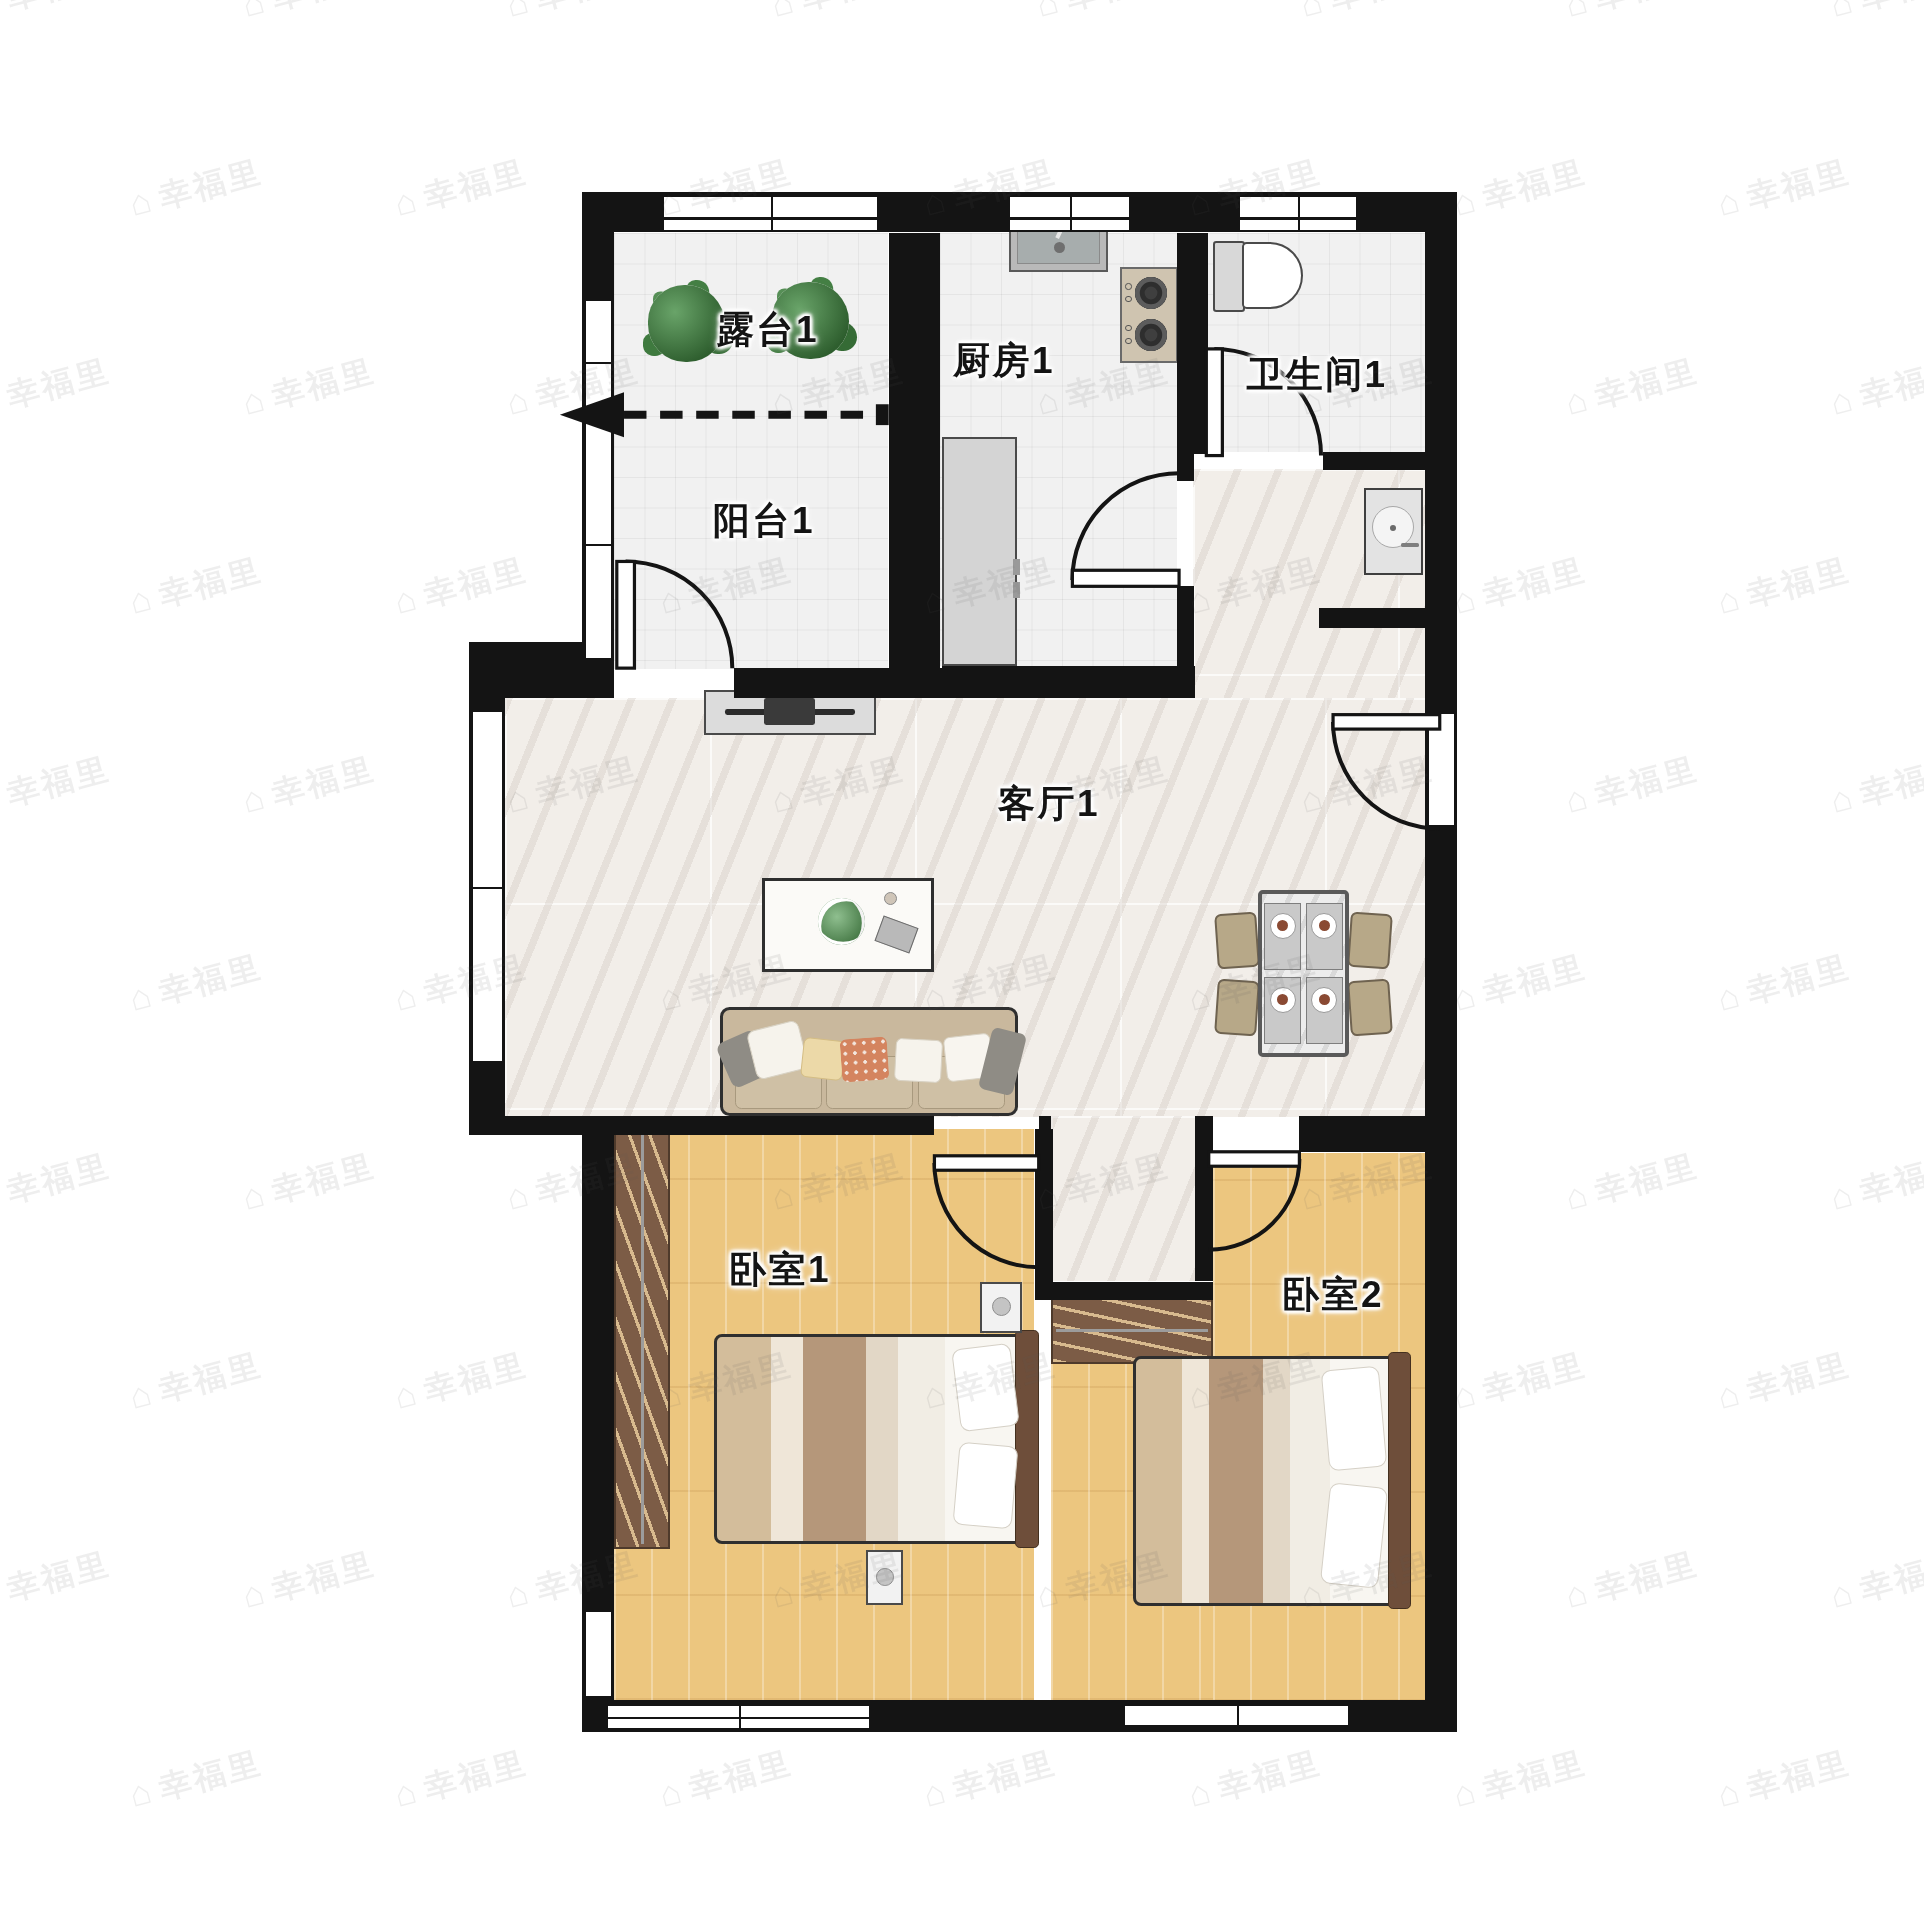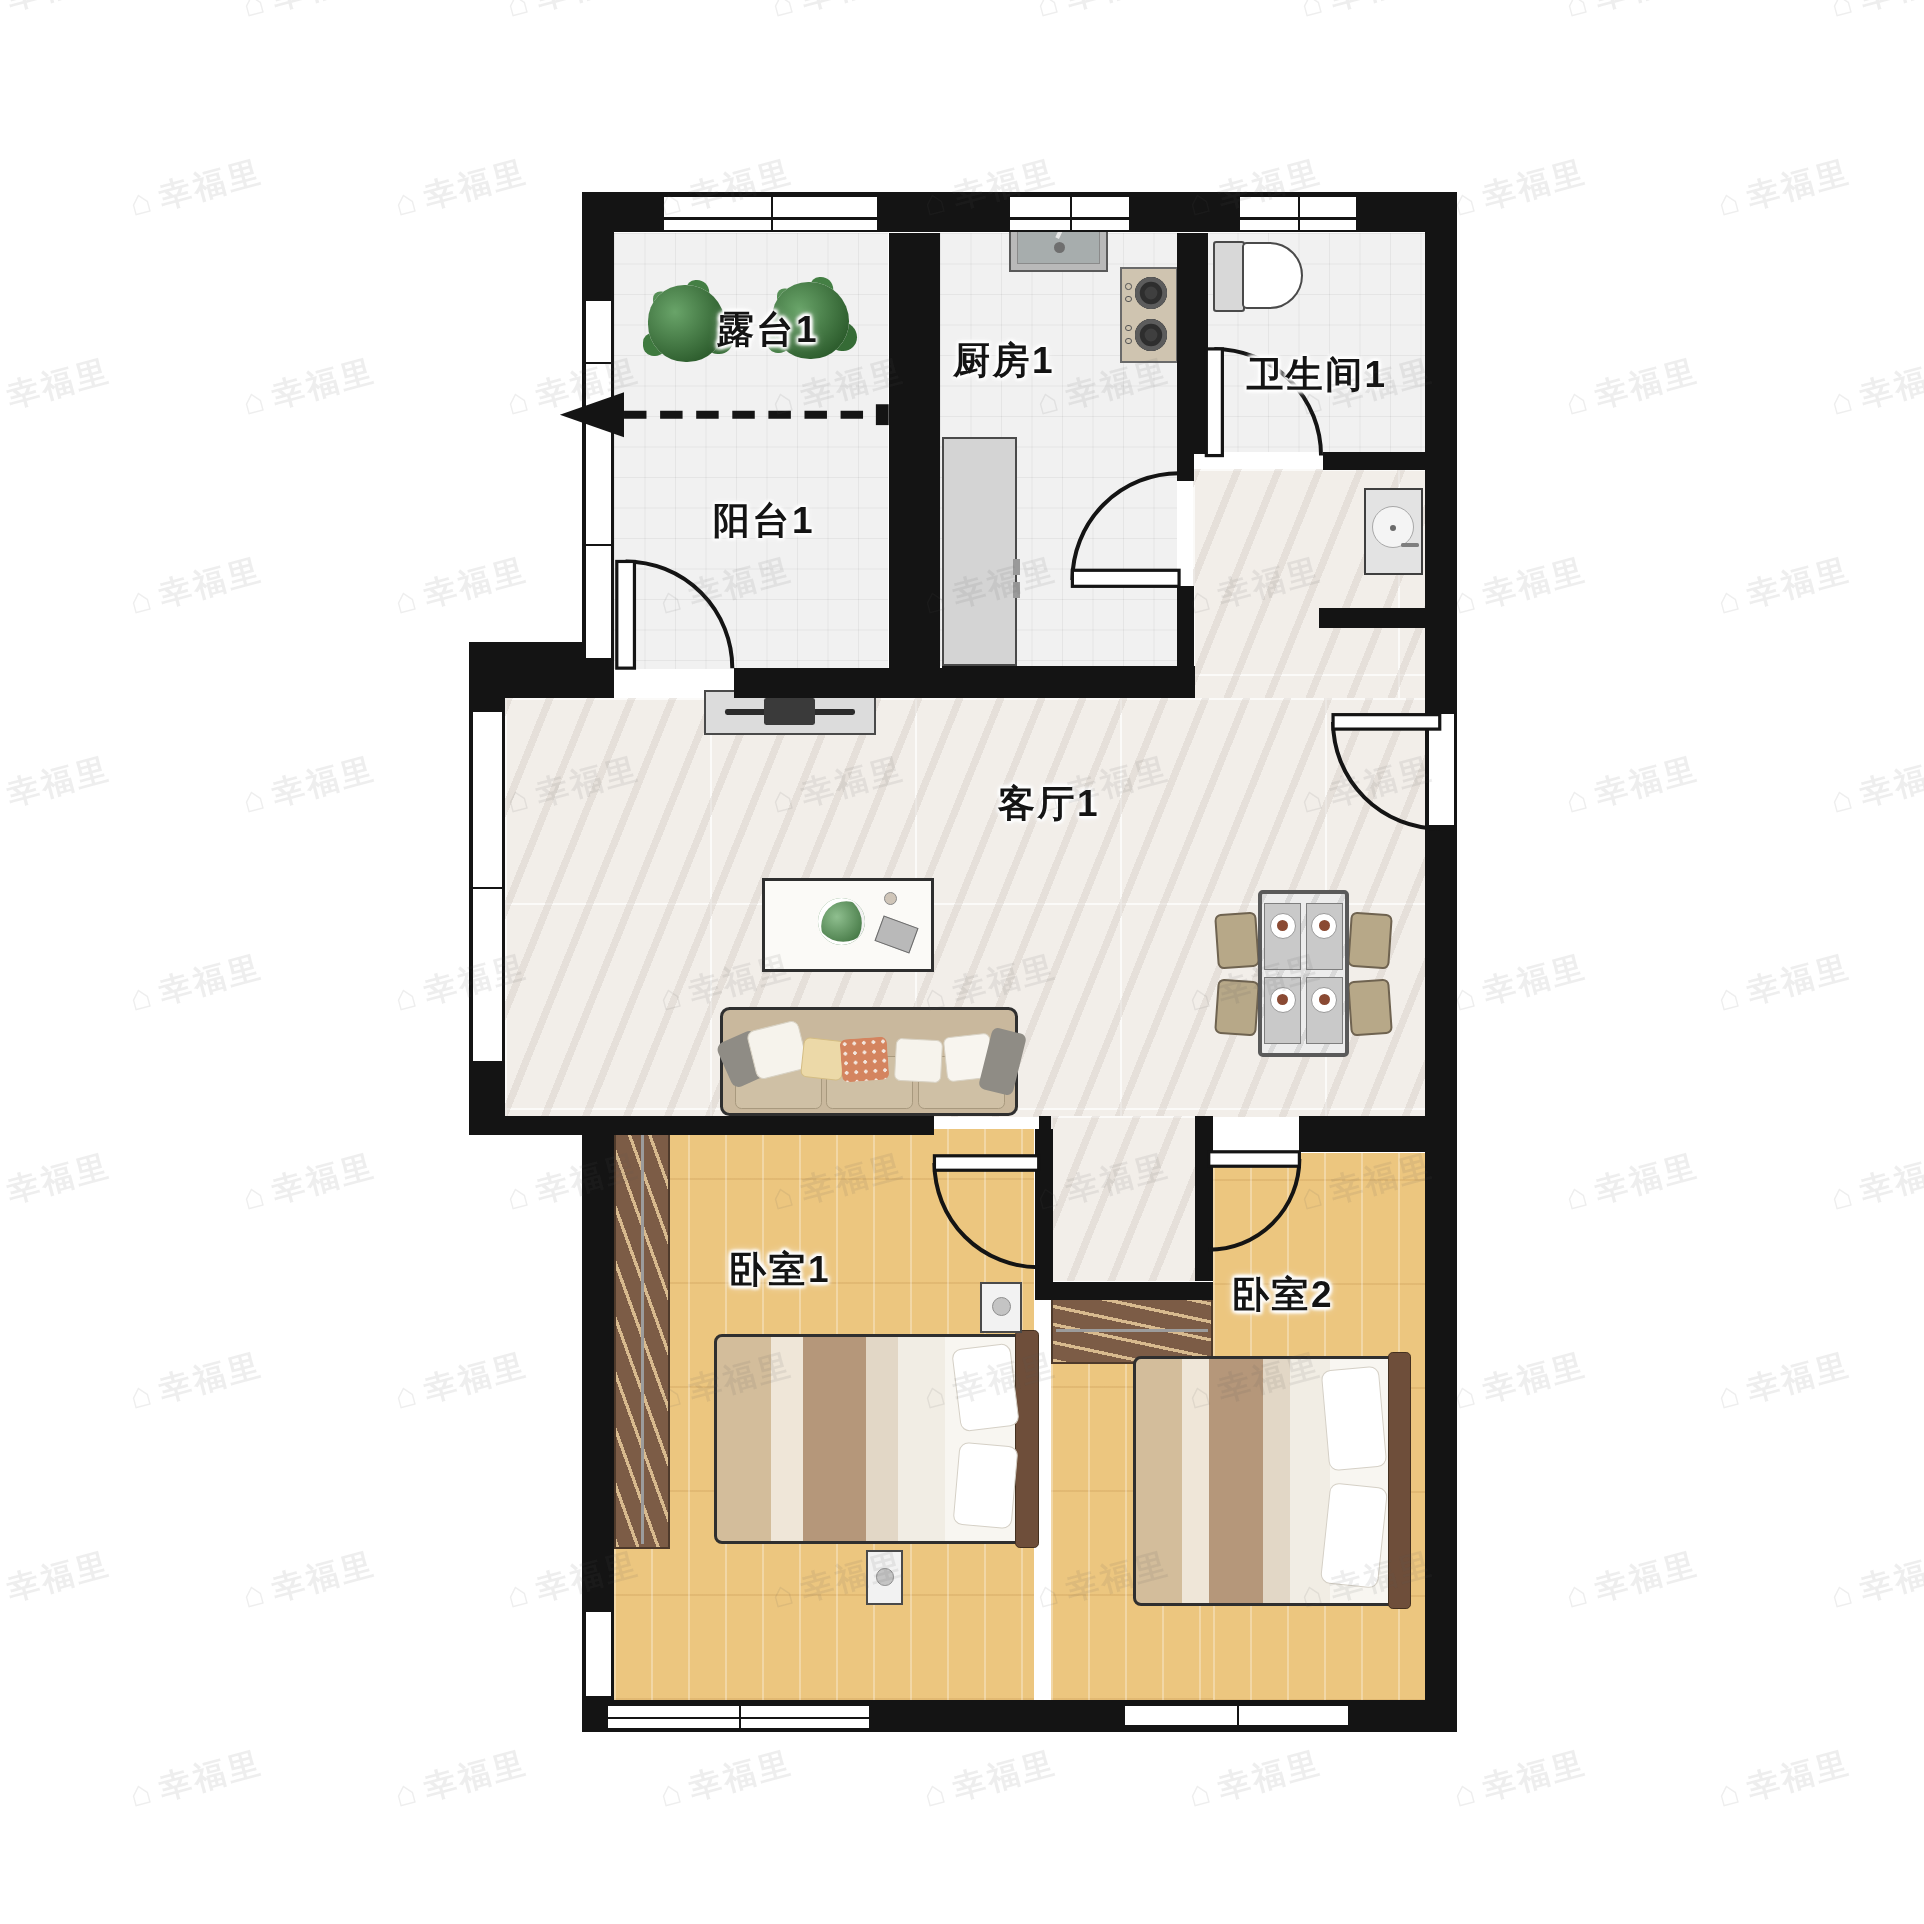--- a/index.html
+++ b/index.html
@@ -171,21 +171,21 @@
     <rect x="1165" y="1441" width="130" height="18" fill="#ffffff" stroke="#141414" stroke-width="4"></rect>
     <rect x="1507" y="1436" width="113" height="18" fill="#ffffff" stroke="#141414" stroke-width="4"></rect>
   </svg>
 
   <div class="label" style="left:768px;top:330px">露台1</div>
   <div class="label" style="left:764px;top:521px">阳台1</div>
   <div class="label" style="left:1004px;top:361px">厨房1</div>
   <div class="label" style="left:1317px;top:375px">卫生间1</div>
   <div class="label" style="left:1049px;top:804px">客厅1</div>
   <div class="label" style="left:780px;top:1270px">卧室1</div>
-  <div class="label" style="left:1283px;top:1295px">卧室2</div>
+  <div class="label" style="left:1333px;top:1295px">卧室2</div>
 
   <div id="wm-layer">
       <span class="wm" style="left: -24px; top: -32px;"><span class="ico">⌂</span>幸福里</span>
       <span class="wm" style="left: 241px; top: -32px;"><span class="ico">⌂</span>幸福里</span>
       <span class="wm" style="left: 505px; top: -32px;"><span class="ico">⌂</span>幸福里</span>
       <span class="wm" style="left: 770px; top: -32px;"><span class="ico">⌂</span>幸福里</span>
       <span class="wm" style="left: 1035px; top: -32px;"><span class="ico">⌂</span>幸福里</span>
       <span class="wm" style="left: 1299px; top: -32px;"><span class="ico">⌂</span>幸福里</span>
       <span class="wm" style="left: 1564px; top: -32px;"><span class="ico">⌂</span>幸福里</span>
       <span class="wm" style="left: 1829px; top: -32px;"><span class="ico">⌂</span>幸福里</span>

